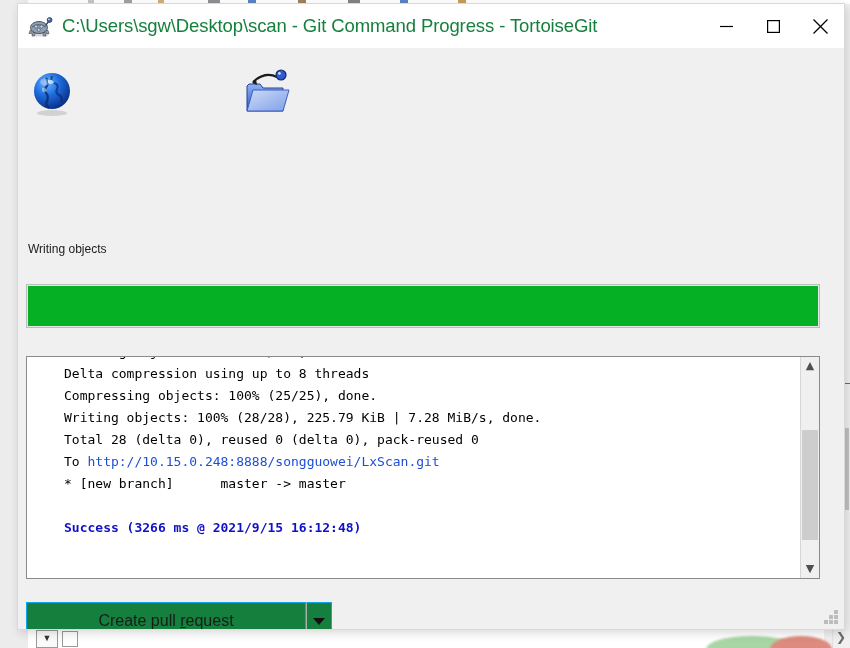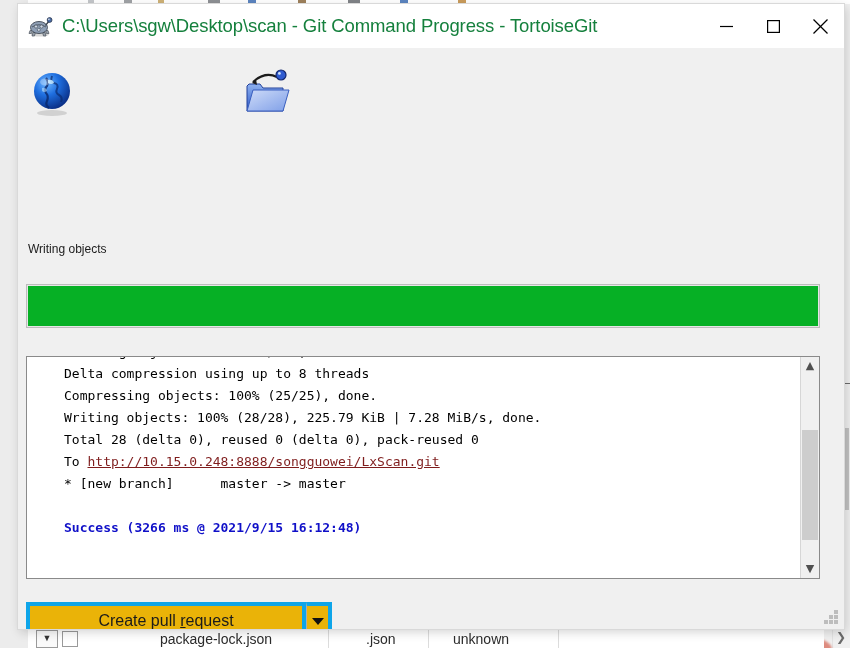--- a/index.html
+++ b/index.html
@@ -214,22 +214,21 @@
     left: 5px;
     top: -16px;
     font-family: "DejaVu Sans Mono", monospace;
     font-size: 13px;
     line-height: 22px;
     color: #000000;
     white-space: pre;
     margin-left: 32px;
   }
   .logtext .link {
-    color: #7f1d1d;
-    text-decoration: underline;
+    color: #1d4ed8;
   }
   .logtext .success {
     color: #1010c8;
     font-weight: bold;
   }
 
   .log-scroll {
     position: absolute;
     right: 0; top: 0;
     width: 18px; height: 100%;
@@ -246,22 +245,22 @@
   .log-scroll .thumb {
     position: absolute; left: 1px; top: 73px;
     width: 16px; height: 110px;
     background: #cdcdcd;
   }
 
   
   .btn {
     position: absolute;
     box-sizing: border-box;
-    background: #eab308;
-    border: 4px solid #0ea5e9;
+    background: #15803d;
+    border: 1px solid #0ea5e9;
     font-size: 16px;
     color: #1b1b1b;
     display: flex;
     align-items: center;
     justify-content: center;
     user-select: none;
   }
   .btn .u { text-decoration: underline; }
 
   #btn-pull {
@@ -313,28 +312,20 @@
 
     <div class="bg-right-scroll-track"></div>
     <div class="bg-right-scroll-line"></div>
     <div class="bg-right-chev" style="top:392px;">❯</div>
     <div class="bg-right-scroll-thumb"></div>
     <div class="bg-right-chev" style="top:630px;">❯</div>
 
     <div class="bg-blob-green"></div>
     <div class="bg-blob-red"></div>
 
-    <div class="bg-bottom-row">
-      <div class="colsep" style="left:300px;"></div>
-      <div class="colsep" style="left:400px;"></div>
-      <div class="colsep" style="left:530px;"></div>
-      <div class="cellname">package-lock.json</div>
-      <div class="cellext">.json</div>
-      <div class="cellstat">unknown</div>
-    </div>
     <div class="bg-mini-dd">▼</div>
     <div class="bg-mini-cb"></div>
   </div>
 
   <div id="dialog">
 
     <div class="titlebar">
       <div class="tb-icon">
         <svg viewBox="0 0 28 28" width="28" height="28">
           <ellipse cx="14" cy="22.5" rx="9" ry="2" fill="#d8d8d8"></ellipse>

